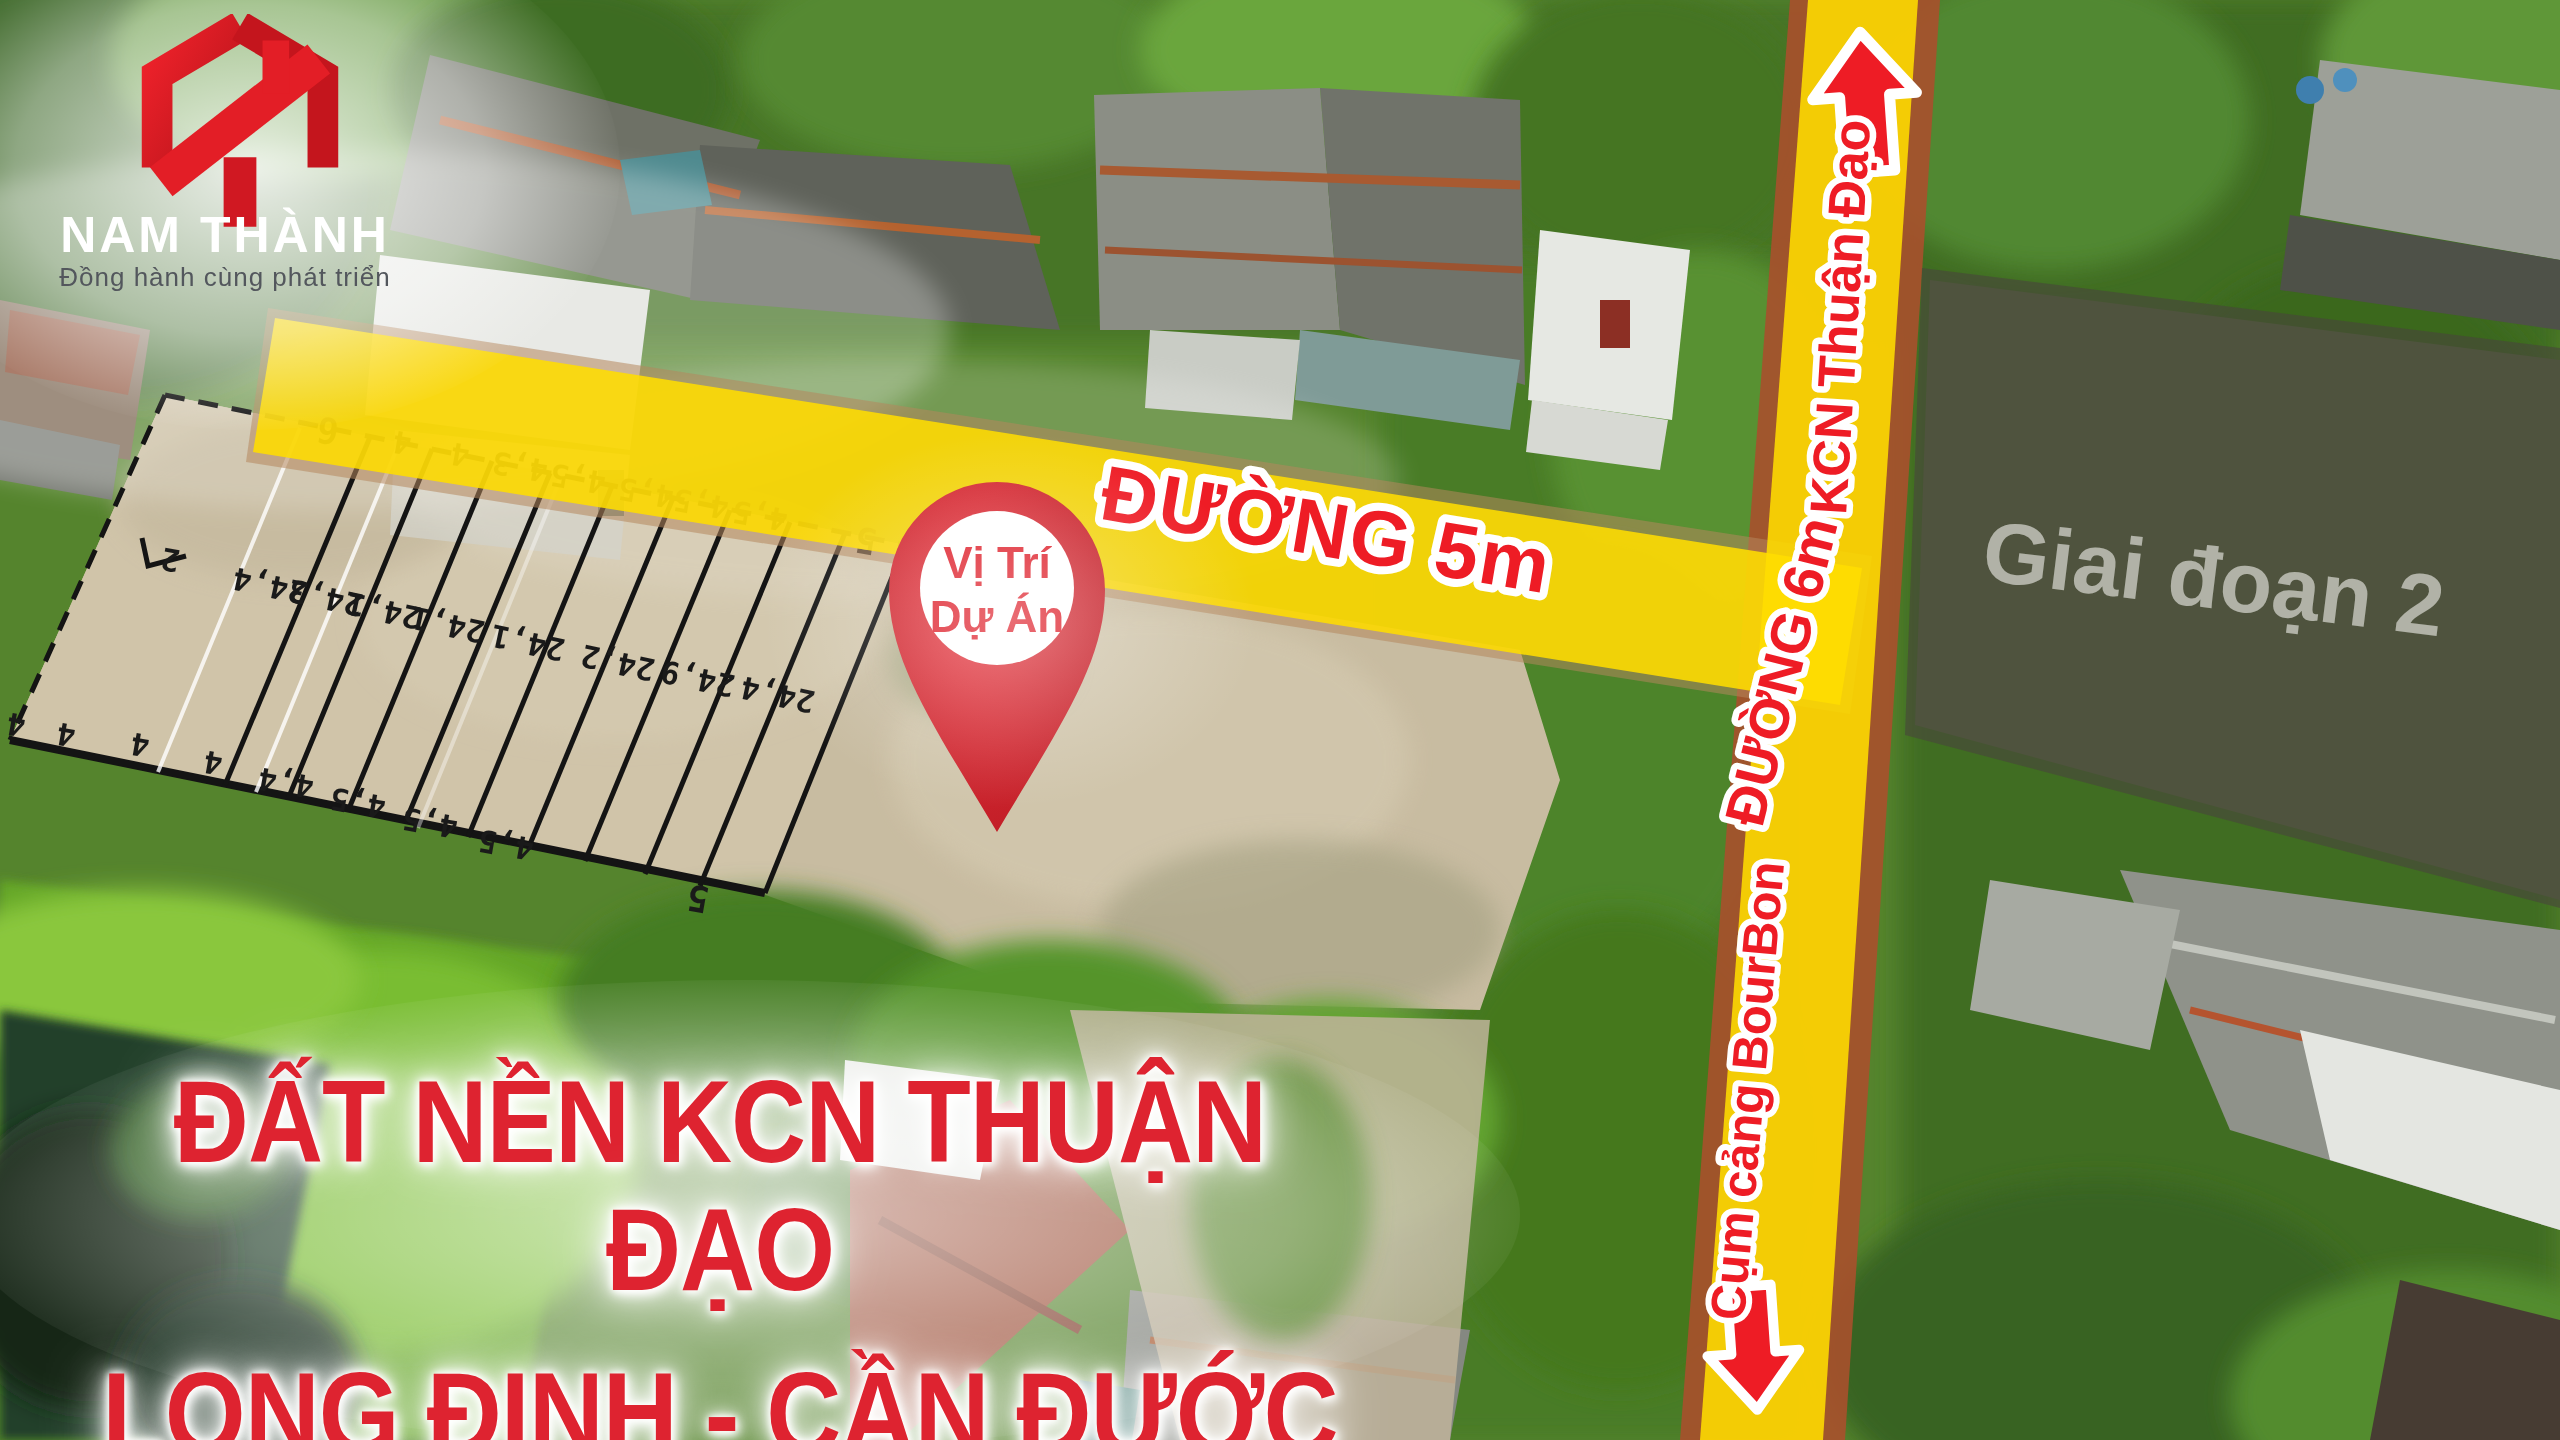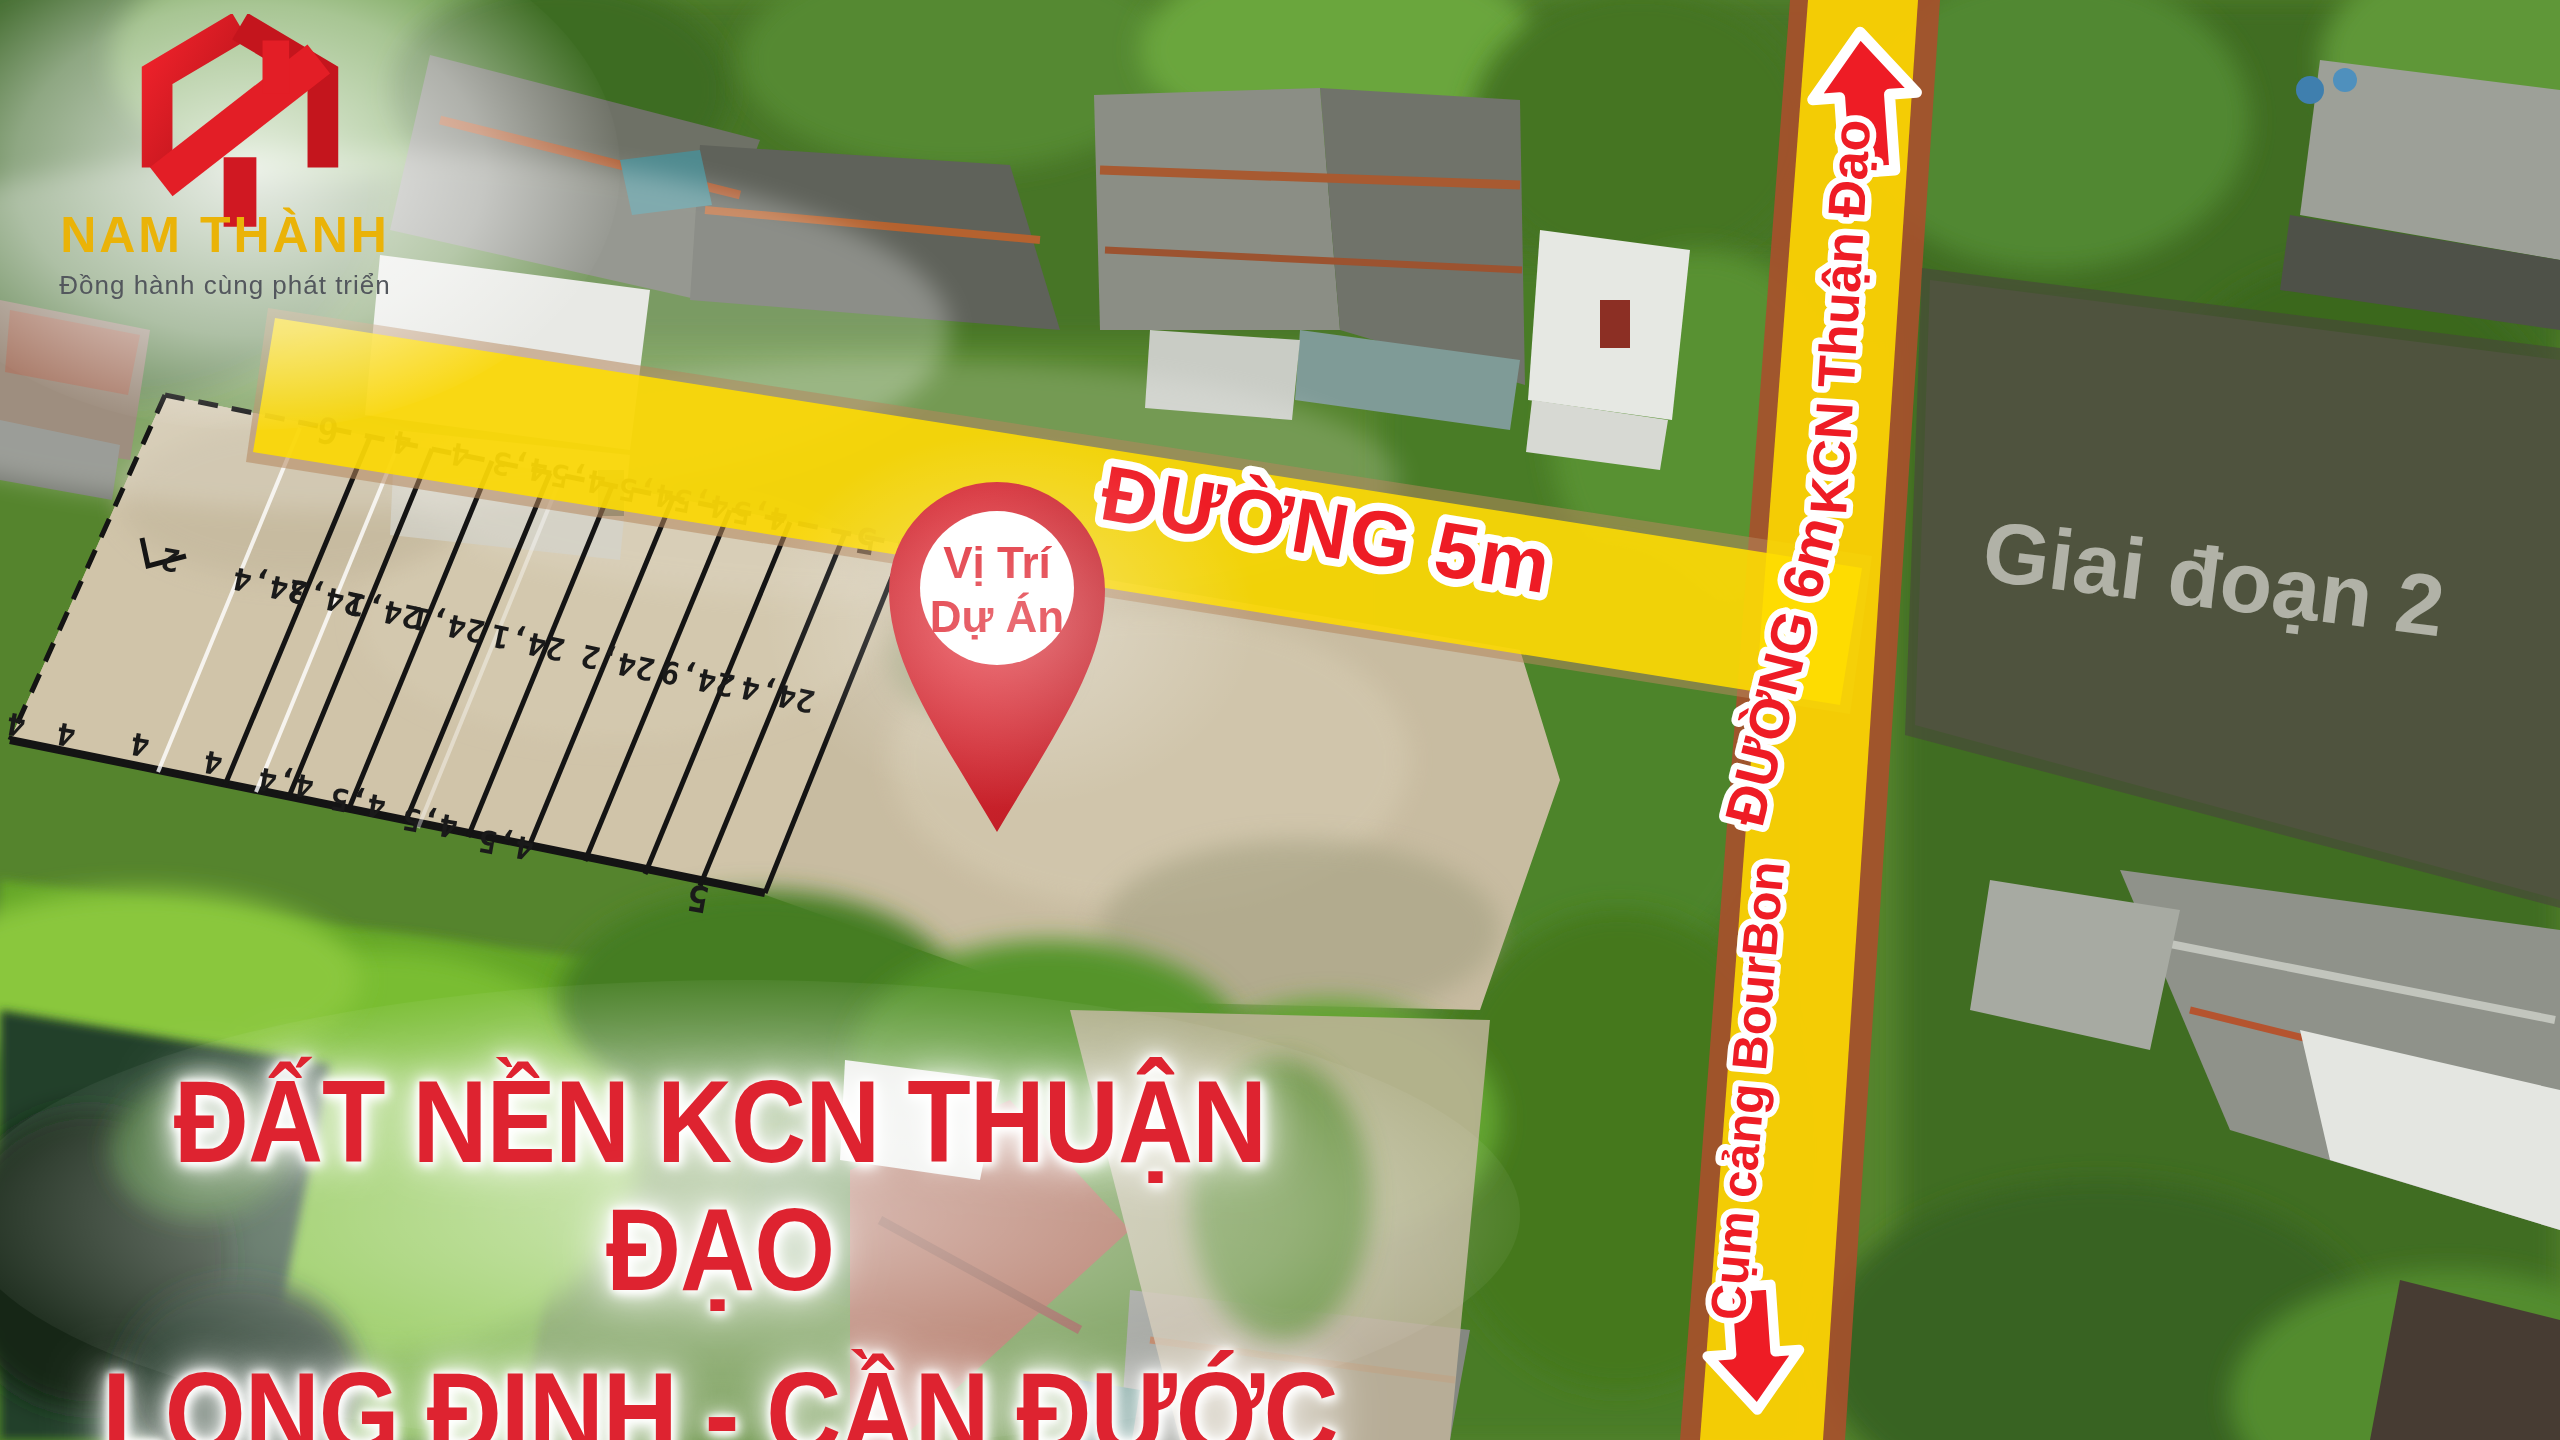--- a/index.html
+++ b/index.html
@@ -2,23 +2,23 @@
 <html><head>
 <meta charset="utf-8">
 <style>
   html,body{margin:0;padding:0;background:#222;}
   .stage{position:relative;width:2560px;height:1440px;overflow:hidden;
          font-family:"Liberation Sans",sans-serif;}
   .stage svg{position:absolute;left:0;top:0;}
   .abs{position:absolute;}
   
   .brand-name{left:50px;top:206px;width:350px;text-align:center;
-    font-size:50px;font-weight:bold;letter-spacing:3px;color:#eab308;}
+    font-size:50px;font-weight:bold;letter-spacing:3px;color:#ffffff;}
   .brand-tag{left:50px;top:262px;width:350px;text-align:center;
-    font-size:26px;color:#53575d;letter-spacing:1px;margin-top:8px;}
+    font-size:26px;color:#53575d;letter-spacing:1px;}
   
   .headline{left:60px;top:1058px;width:1320px;text-align:center;
     font-weight:bold;color:#de2330;letter-spacing:-1px;
     transform:scale(1,1.12);transform-origin:50% 0;
     text-shadow:0 0 6px #fff,0 0 12px #fff,0 0 22px #fff,
                 0 0 38px rgba(255,255,255,.95),0 0 60px rgba(255,255,255,.8),
                 3px 3px 10px rgba(255,255,255,.9);}
   .headline .l1{font-size:104px;line-height:1.1;}
   .headline .l2{font-size:104px;line-height:1.1;margin-top:32px;}
   .glow{border-radius:50%;pointer-events:none;}

